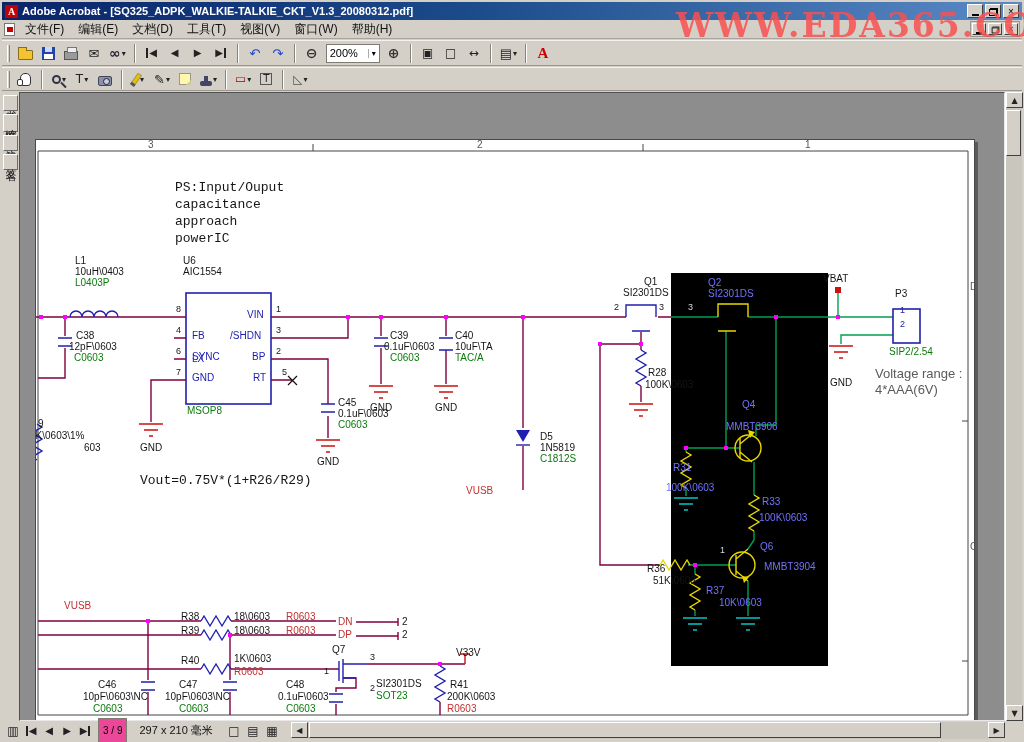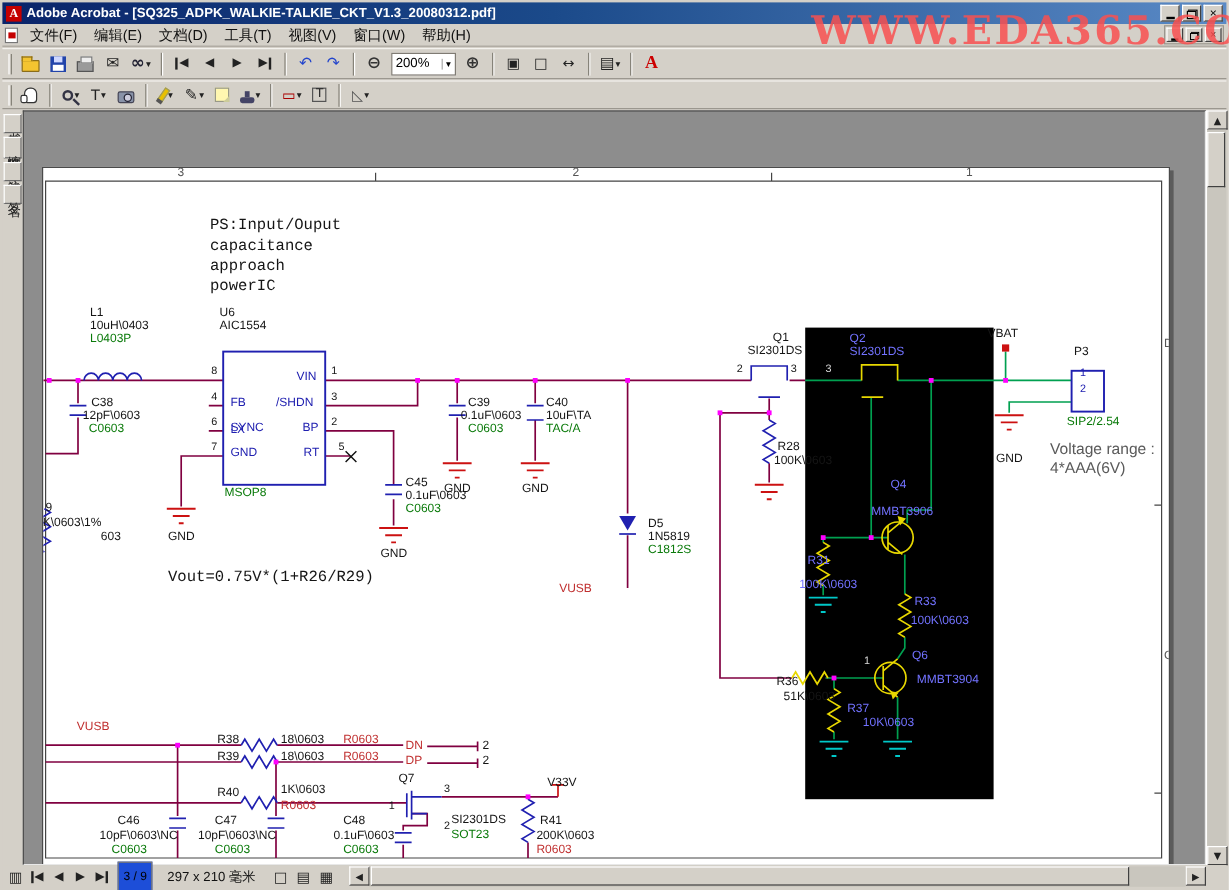--- a/index.html
+++ b/index.html
@@ -97,21 +97,21 @@
 .sbtn{width:17px;height:16px;background:#d4d0c8;border:1px solid;border-color:#fff #404040 #404040 #fff;
   font-size:8px;color:#222;text-align:center;line-height:13px;padding:0;font-family:"DejaVu Sans",sans-serif}
 .vtrack{flex:1;position:relative;background:#c9c6be}
 .vthumb{position:absolute;left:0;top:2px;width:15px;height:46px;background:#d4d0c8;
   border:1px solid;border-color:#fff #404040 #404040 #fff}
 
 
 .bottomrow{position:absolute;left:2px;right:2px;bottom:2px;height:19px;background:#d4d0c8;
   display:flex;align-items:center;padding-left:2px}
 .bottomrow .tb-btn{height:17px;min-width:18px}
-.pagebox{background:#1d4ed8;border:1px solid #7f7b73;font-size:10px;padding:0 4px;margin:12px 4px;
+.pagebox{background:#ec4899;border:1px solid #7f7b73;font-size:10px;padding:0 4px;margin:12px 4px;
   height:26px;display:flex;align-items:center;white-space:nowrap}
 .sizelabel{font-size:11px;margin:0 8px;white-space:nowrap;color:#111}
 .layoutbtns{display:flex;gap:1px;margin:0 4px}
 .hscroll{flex:1;display:flex;margin-left:6px;height:17px}
 .htrack{flex:1;position:relative;background:#c9c6be;height:17px}
 .hthumb{position:absolute;left:1px;top:0;height:16px;width:93%;background:#d4d0c8;
   border:1px solid;border-color:#fff #404040 #404040 #fff}
 .corner{width:17px;height:19px;background:#d4d0c8}
 
 

